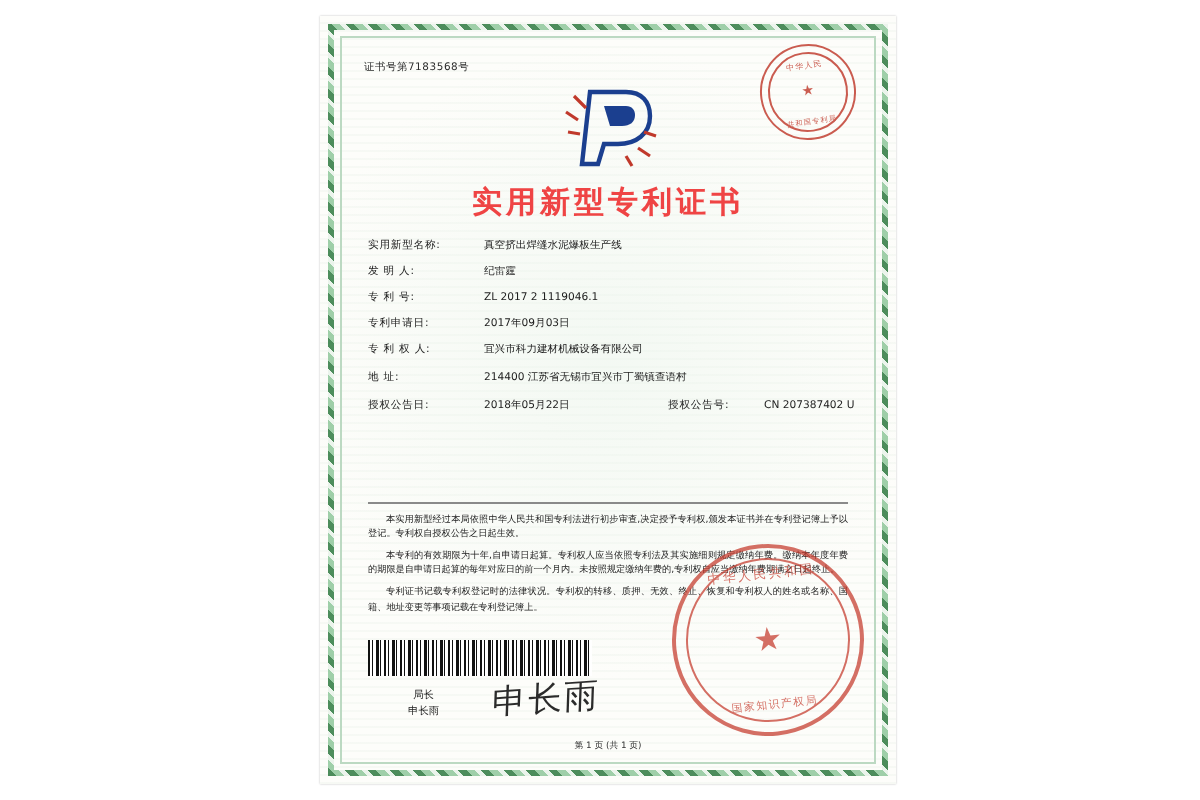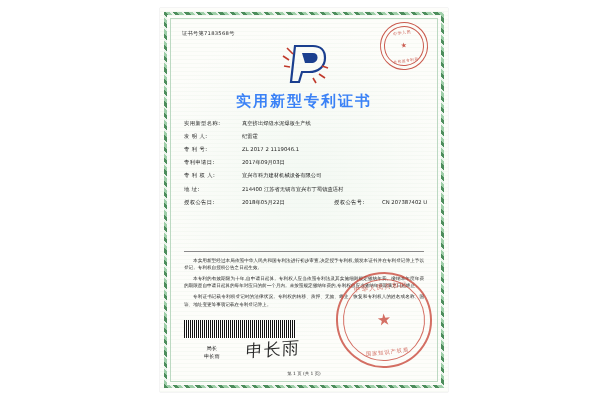--- a/index.html
+++ b/index.html
@@ -132,21 +132,21 @@
   .cert-title {
     position: absolute;
     left: 0;
     right: 0;
     top: 84px;
     text-align: center;
     font-family: "DejaVu Serif", "Liberation Serif", serif;
     font-weight: bold;
     font-size: 15px;
     letter-spacing: 2px;
-    color: #3b82f6;
+    color: #ef4444;
   }
 
   
   .fields {
     position: absolute;
     left: 24px;
     top: 112px;
     right: 24px;
   }
   .field-row {

